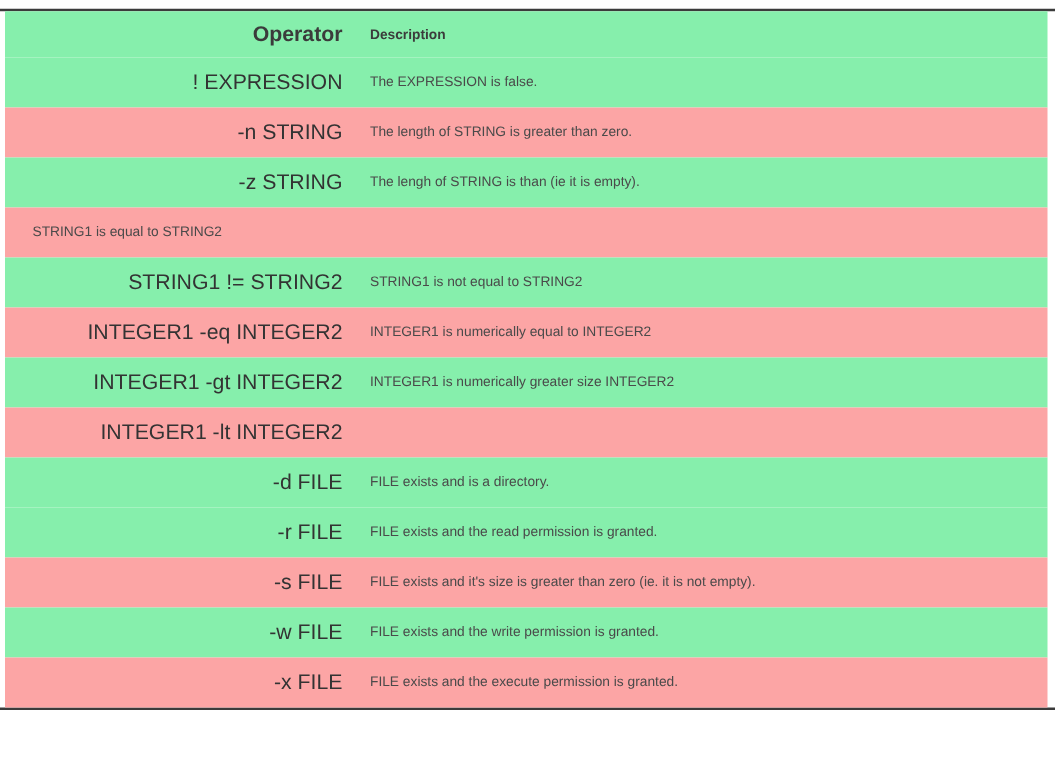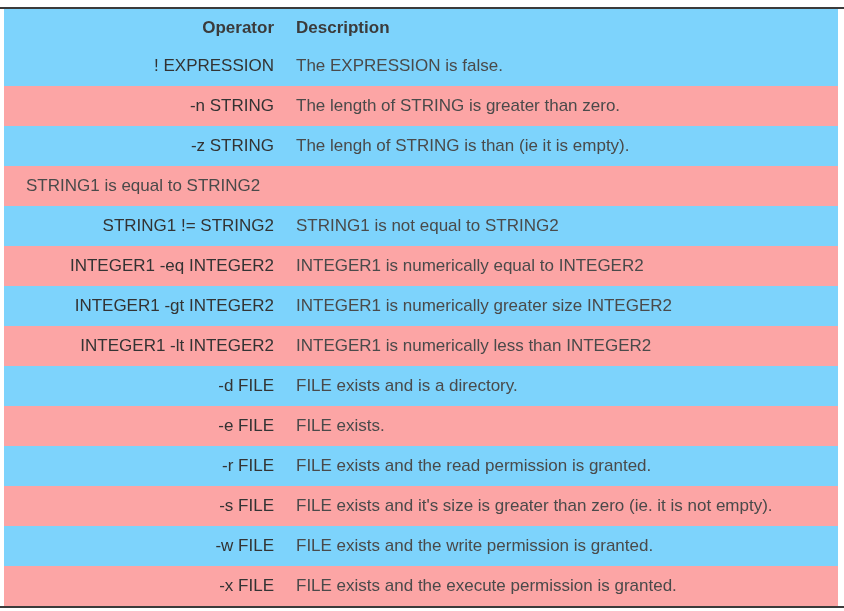--- a/index.html
+++ b/index.html
@@ -16,42 +16,42 @@
   .table {
     margin-top: 7px;
     border-top: 2px solid #3b3b3b;
     border-bottom: 2px solid #3b3b3b;
   }
   .row {
     display: flex;
     align-items: center;
     height: 40px;
     margin: 0 6px 0 4px;
-    background: #7dd3fc;
+    background: #86efac;
   }
   .row.alt {
     background: #fca5a5;
   }
   .thead-row {
     height: 37px;
   }
   .op {
     width: 270px;
     flex: 0 0 270px;
     text-align: right;
     font-weight: normal;
     font-size: 17px;
     color: #333333;
     white-space: nowrap;
   }
   .desc {
     flex: 1;
     padding-left: 22px;
     text-align: left;
-    font-size: 17px;
+    font-size: 11px;
     color: #4a4a4a;
     white-space: nowrap;
   }
   .thead-row .op,
   .thead-row .desc {
     font-weight: bold;
     color: #3b3b3b;
   }
 </style>
 </head>
@@ -92,32 +92,27 @@
     <span class="desc">INTEGER1 is numerically equal to INTEGER2</span>
   </div>
 
   <div class="row">
     <span class="op">INTEGER1 -gt INTEGER2</span>
     <span class="desc">INTEGER1 is numerically greater size INTEGER2</span>
   </div>
 
   <div class="row alt">
     <span class="op">INTEGER1 -lt INTEGER2</span>
-    <span class="desc">INTEGER1 is numerically less than INTEGER2</span>
   </div>
 
   <div class="row">
     <span class="op">-d FILE</span>
     <span class="desc">FILE exists and is a directory.</span>
   </div>
 
-  <div class="row alt">
-    <span class="op">-e FILE</span>
-    <span class="desc">FILE exists.</span>
-  </div>
 
   <div class="row">
     <span class="op">-r FILE</span>
     <span class="desc">FILE exists and the read permission is granted.</span>
   </div>
 
   <div class="row alt">
     <span class="op">-s FILE</span>
     <span class="desc">FILE exists and it's size is greater than zero (ie. it is not empty).</span>
   </div>

